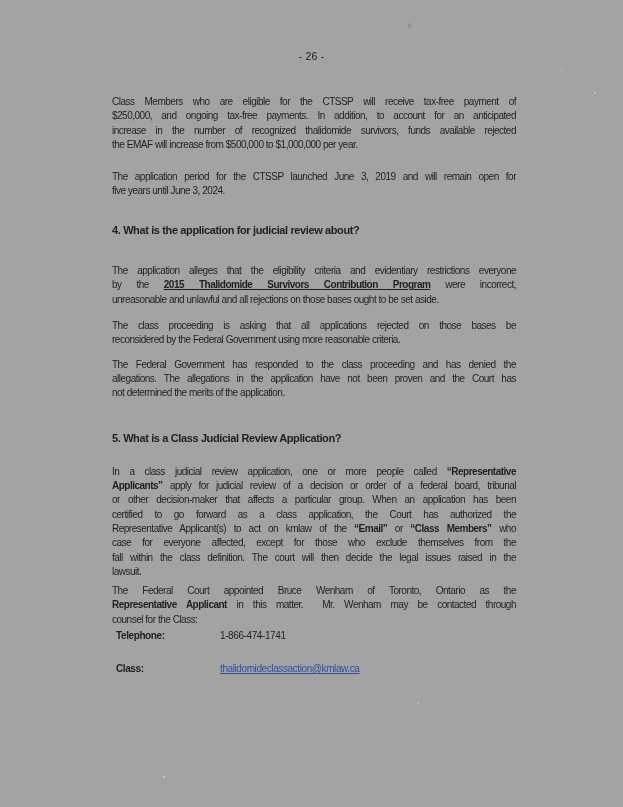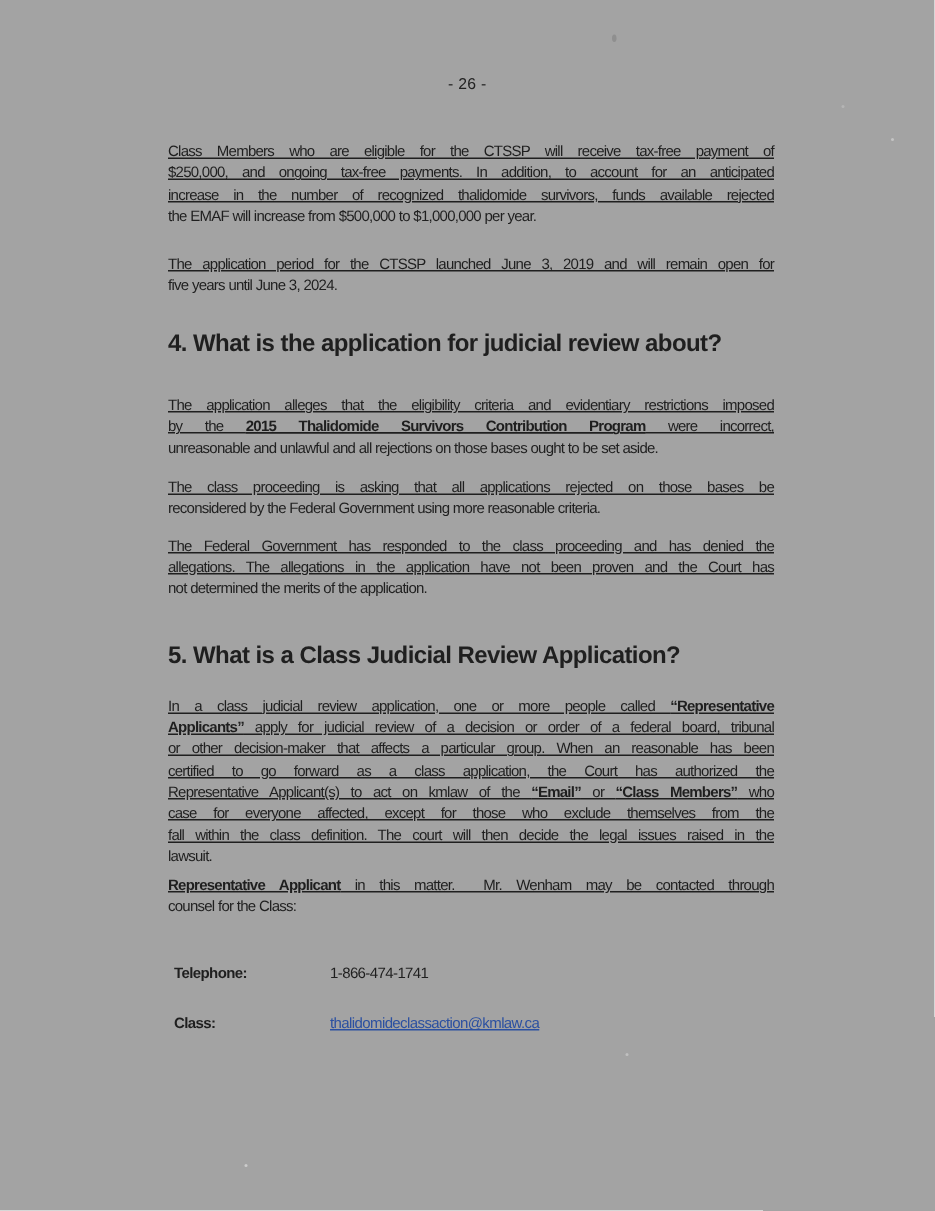--- a/index.html
+++ b/index.html
@@ -33,38 +33,37 @@
     font-size: 10px;
     line-height: 14.3px;
     letter-spacing: -0.5px;
     word-spacing: 0.1px;
     color: #1f1f1f;
   }
   .line.jst {
     text-align: justify;
     text-align-last: justify;
     text-justify: inter-word;
-    text-decoration: underline;
   }
   .heading .line {
     font-weight: 700;
     letter-spacing: -0.4px;
-    font-size: 16px;
+    font-size: 11px;
   }
   .b { font-weight: 700; }
   .u { text-decoration: underline; }
   .contact { margin: 0; }
   .contact-row {
     display: flex;
     align-items: baseline;
     font-size: 10px;
     line-height: 14.3px;
     letter-spacing: -0.4px;
   }
-  .contact-row.tel { margin-top: 30px; }
+  .contact-row.tel { margin-top: 2px; }
   .contact-row.email { margin-top: 19px; }
   .contact-label {
     width: 104px;
     padding-left: 4px;
     font-weight: 700;
     flex: 0 0 auto;
     color: #1f1f1f;
   }
   .contact-value { color: #1f1f1f; }
   a.contact-value.link { text-decoration: underline; }
@@ -87,47 +86,48 @@
           <div class="line"><span class="">the EMAF will increase from $500,000 to $1,000,000 per year.</span></div>
         </div>
         <div class="doc-block para" style="margin-top: 18px;">
           <div class="line jst"><span class="">The application period for the CTSSP launched June 3, 2019 and will remain open for</span></div>
           <div class="line"><span class="">five years until June 3, 2024.</span></div>
         </div>
         <div class="doc-block heading" style="margin-top: 24px;">
           <div class="line"><span class="">4. What is the application for judicial review about?</span></div>
         </div>
         <div class="doc-block para" style="margin-top: 27px;">
-          <div class="line jst"><span class="">The application alleges that the eligibility criteria and evidentiary restrictions imposed</span></div>
+          <div class="line jst"><span class="">The application alleges that the eligibility criteria and evidentiary restrictions everyone</span></div>
           <div class="line jst"><span class="">by the </span><span class="b u">2015 Thalidomide Survivors Contribution Program</span><span class=""> were incorrect,</span></div>
           <div class="line"><span class="">unreasonable and unlawful and all rejections on those bases ought to be set aside.</span></div>
         </div>
         <div class="doc-block para" style="margin-top: 12px;">
           <div class="line jst"><span class="">The class proceeding is asking that all applications rejected on those bases be</span></div>
           <div class="line"><span class="">reconsidered by the Federal Government using more reasonable criteria.</span></div>
         </div>
         <div class="doc-block para" style="margin-top: 10px;">
           <div class="line jst"><span class="">The Federal Government has responded to the class proceeding and has denied the</span></div>
           <div class="line jst"><span class="">allegations. The allegations in the application have not been proven and the Court has</span></div>
           <div class="line"><span class="">not determined the merits of the application.</span></div>
         </div>
         <div class="doc-block heading" style="margin-top: 31px;">
           <div class="line"><span class="">5. What is a Class Judicial Review Application?</span></div>
         </div>
         <div class="doc-block para" style="margin-top: 19px;">
           <div class="line jst"><span class="">In a class judicial review application, one or more people called </span><span class="b ">“Representative</span></div>
           <div class="line jst"><span class="b ">Applicants”</span><span class=""> apply for judicial review of a decision or order of a federal board, tribunal</span></div>
-          <div class="line jst"><span class="">or other decision-maker that affects a particular group. When an reasonable has been</span></div>
+          <div class="line jst"><span class="">or other decision-maker that affects a particular group. When an application has been</span></div>
           <div class="line jst"><span class="">certified to go forward as a class application, the Court has authorized the</span></div>
           <div class="line jst"><span class="">Representative Applicant(s) to act on kmlaw of the </span><span class="b ">“Email”</span><span class=""> or </span><span class="b ">“Class Members”</span><span class=""> who</span></div>
           <div class="line jst"><span class="">case for everyone affected, except for those who exclude themselves from the</span></div>
           <div class="line jst"><span class="">fall within the class definition. The court will then decide the legal issues raised in the</span></div>
           <div class="line"><span class="">lawsuit.</span></div>
         </div>
         <div class="doc-block para" style="margin-top: 5px;">
+          <div class="line jst"><span class="">The Federal Court appointed Bruce Wenham of Toronto, Ontario as the</span></div>
           <div class="line jst"><span class="b ">Representative Applicant</span><span class=""> in this matter.&nbsp; Mr. Wenham may be contacted through</span></div>
           <div class="line"><span class="">counsel for the Class:</span></div>
         </div>
       </div>
 
     <div class="contact">
       <div class="contact-row tel">
         <span class="contact-label">Telephone:</span>
         <span class="contact-value">1-866-474-1741</span>
       </div>

